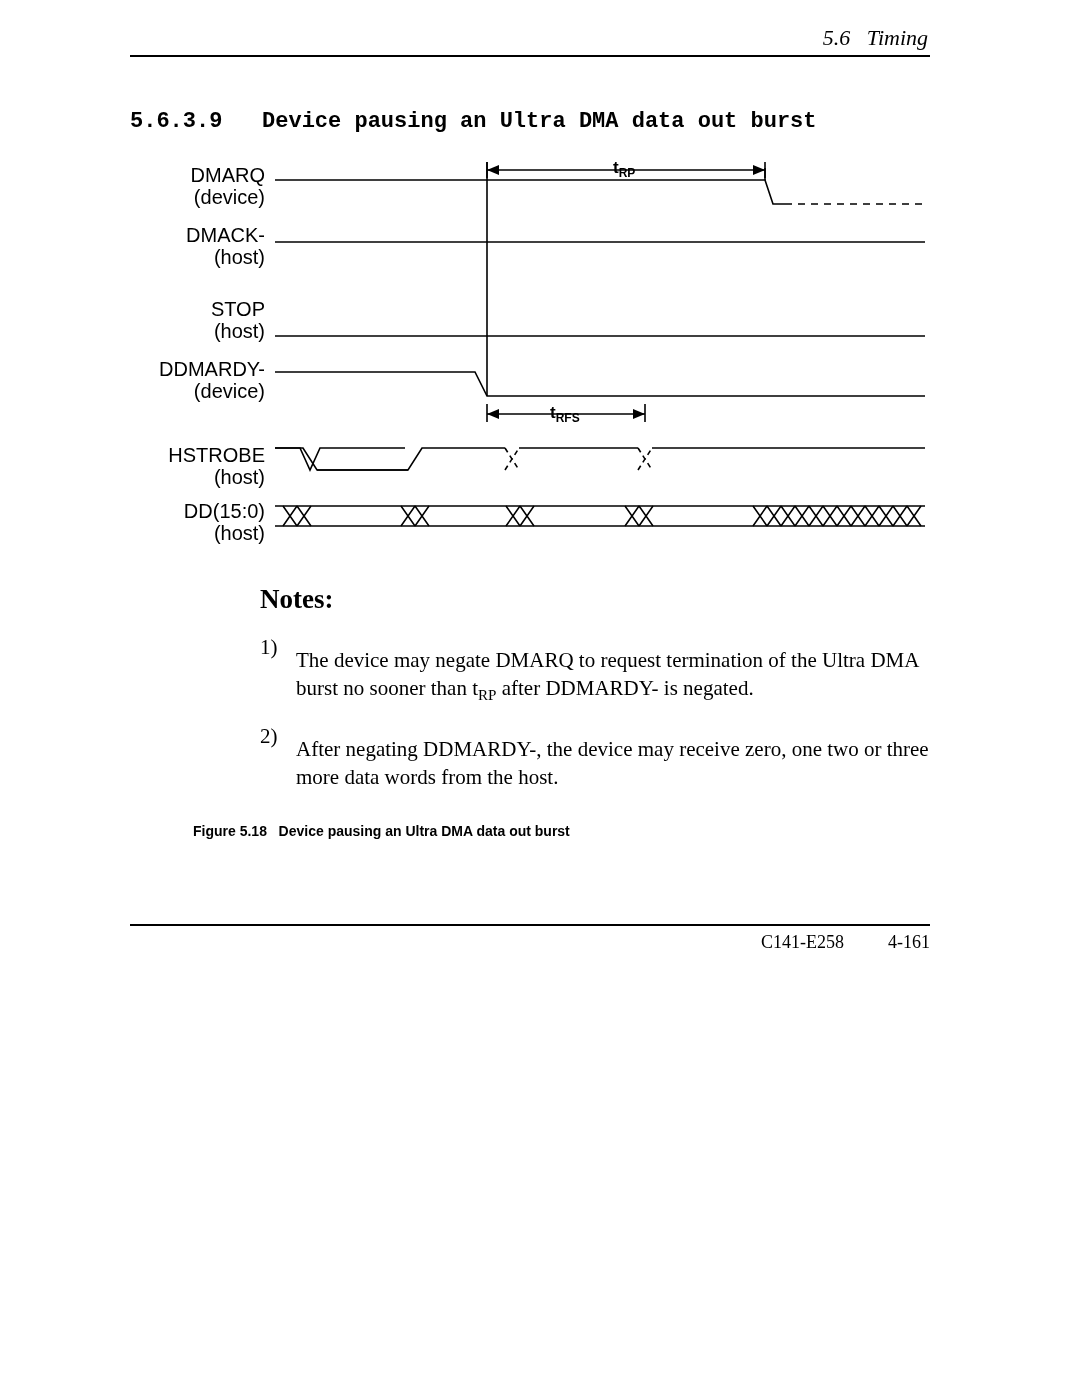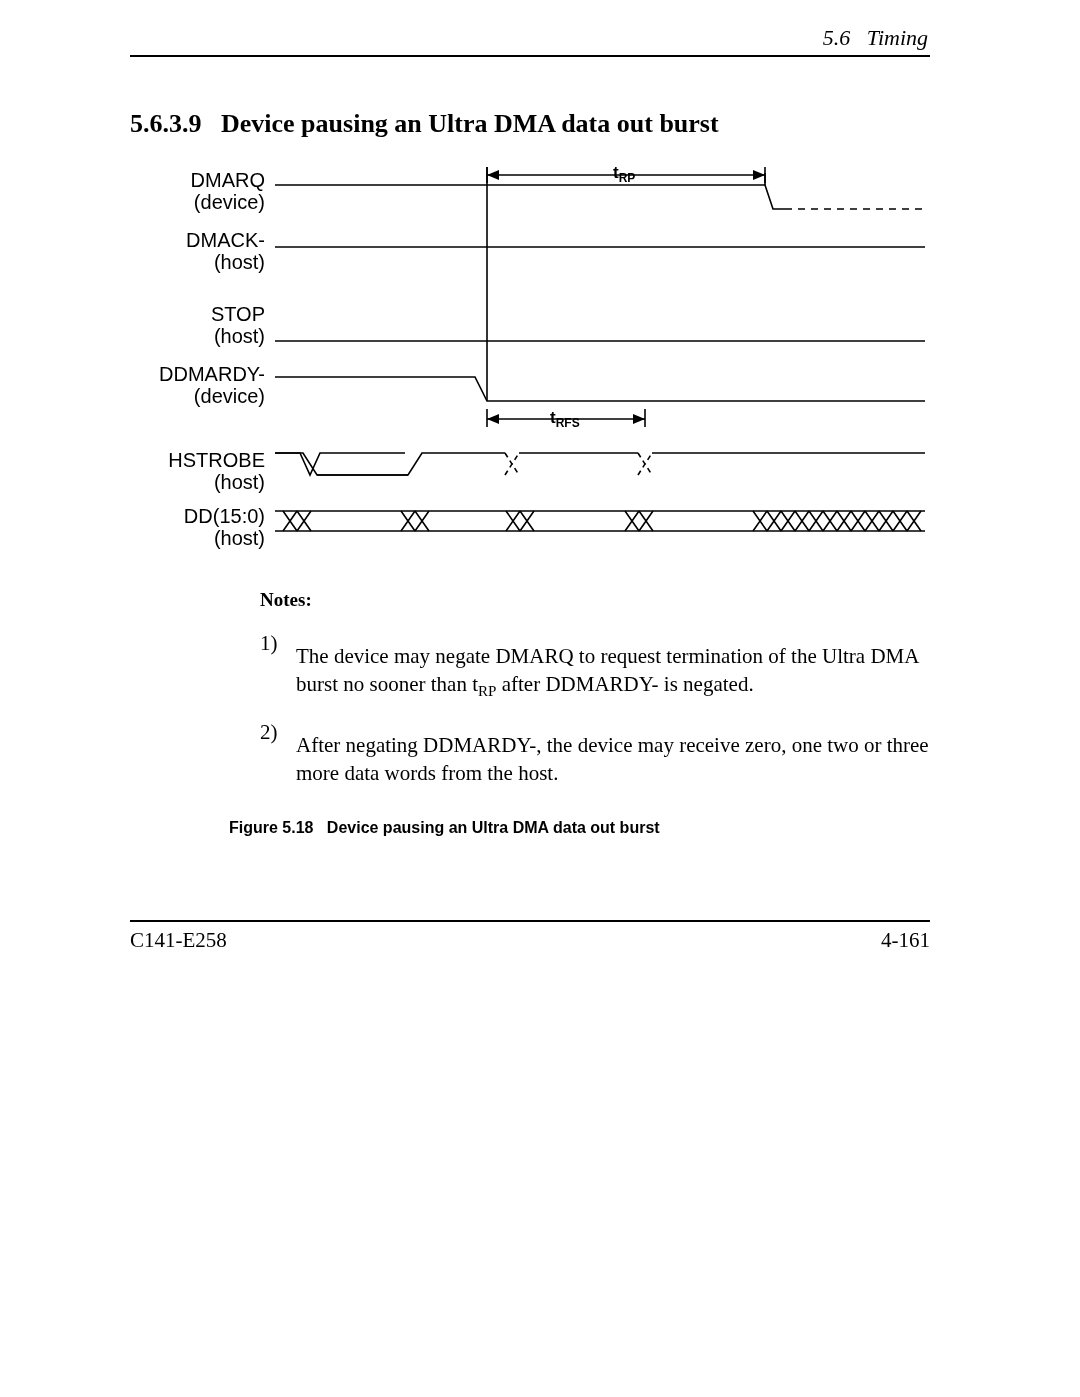--- a/index.html
+++ b/index.html
@@ -23,78 +23,79 @@
     font-size:22px;
     padding-right:2px;
   }
   .rule{
     border:none;
     border-top:2px solid #000;
     margin-top:4px;
     margin-bottom:0;
   }
   .sec-title{
-    font-family:Liberation Serif, serif;
+    font-family:Liberation Mono, monospace;
     font-weight:bold;
-    font-size:26px;
+    font-size:22px;
     margin-top:52px;
     margin-bottom:22px;
   }
   .intro{
     margin-left:130px;
     font-size:21px;
     line-height:1.3;
   }
   .notes-block{
     margin-left:130px;
     margin-top:28px;
   }
   .notes-title{
     font-weight:bold;
-    font-size:19px;
+    font-size:27px;
     margin-bottom:18px;
   }
   .note-item{
     display:flex;
     margin-bottom:16px;
     line-height:1.35;
   }
   .note-item .num{
     width:36px;
     flex:none;
   }
   .note-item .txt{
     flex:1;
     margin-top:13px;
   }
   sub{font-size:.72em;}
   .fig-caption{
-    margin-left:99px;
+    margin-left:63px;
     font-family:Arial,Helvetica,sans-serif;
     font-weight:bold;
-    font-size:16px;
+    font-size:14px;
     margin-top:28px;
   }
   .diagram{
     margin-top:8px;
     margin-left:-5px;
   }
   .diagram svg{display:block;}
   .footer{
     position:absolute;
     left:130px;
     bottom:55px;
     width:800px;
   }
   .footer .rule{margin-top:0;}
   .footer-row{
     display:flex;
-    justify-content:space-between;
-    font-size:21px;
+    justify-content:flex-end;
+    font-size:18px;
     padding-top:6px;
+    gap:44px;
   }
 </style>
 </head>
 <body>
 
 <div class="page">
   <div class="content">
     <div class="running-head">
       <span>5.6</span>
       &nbsp;

